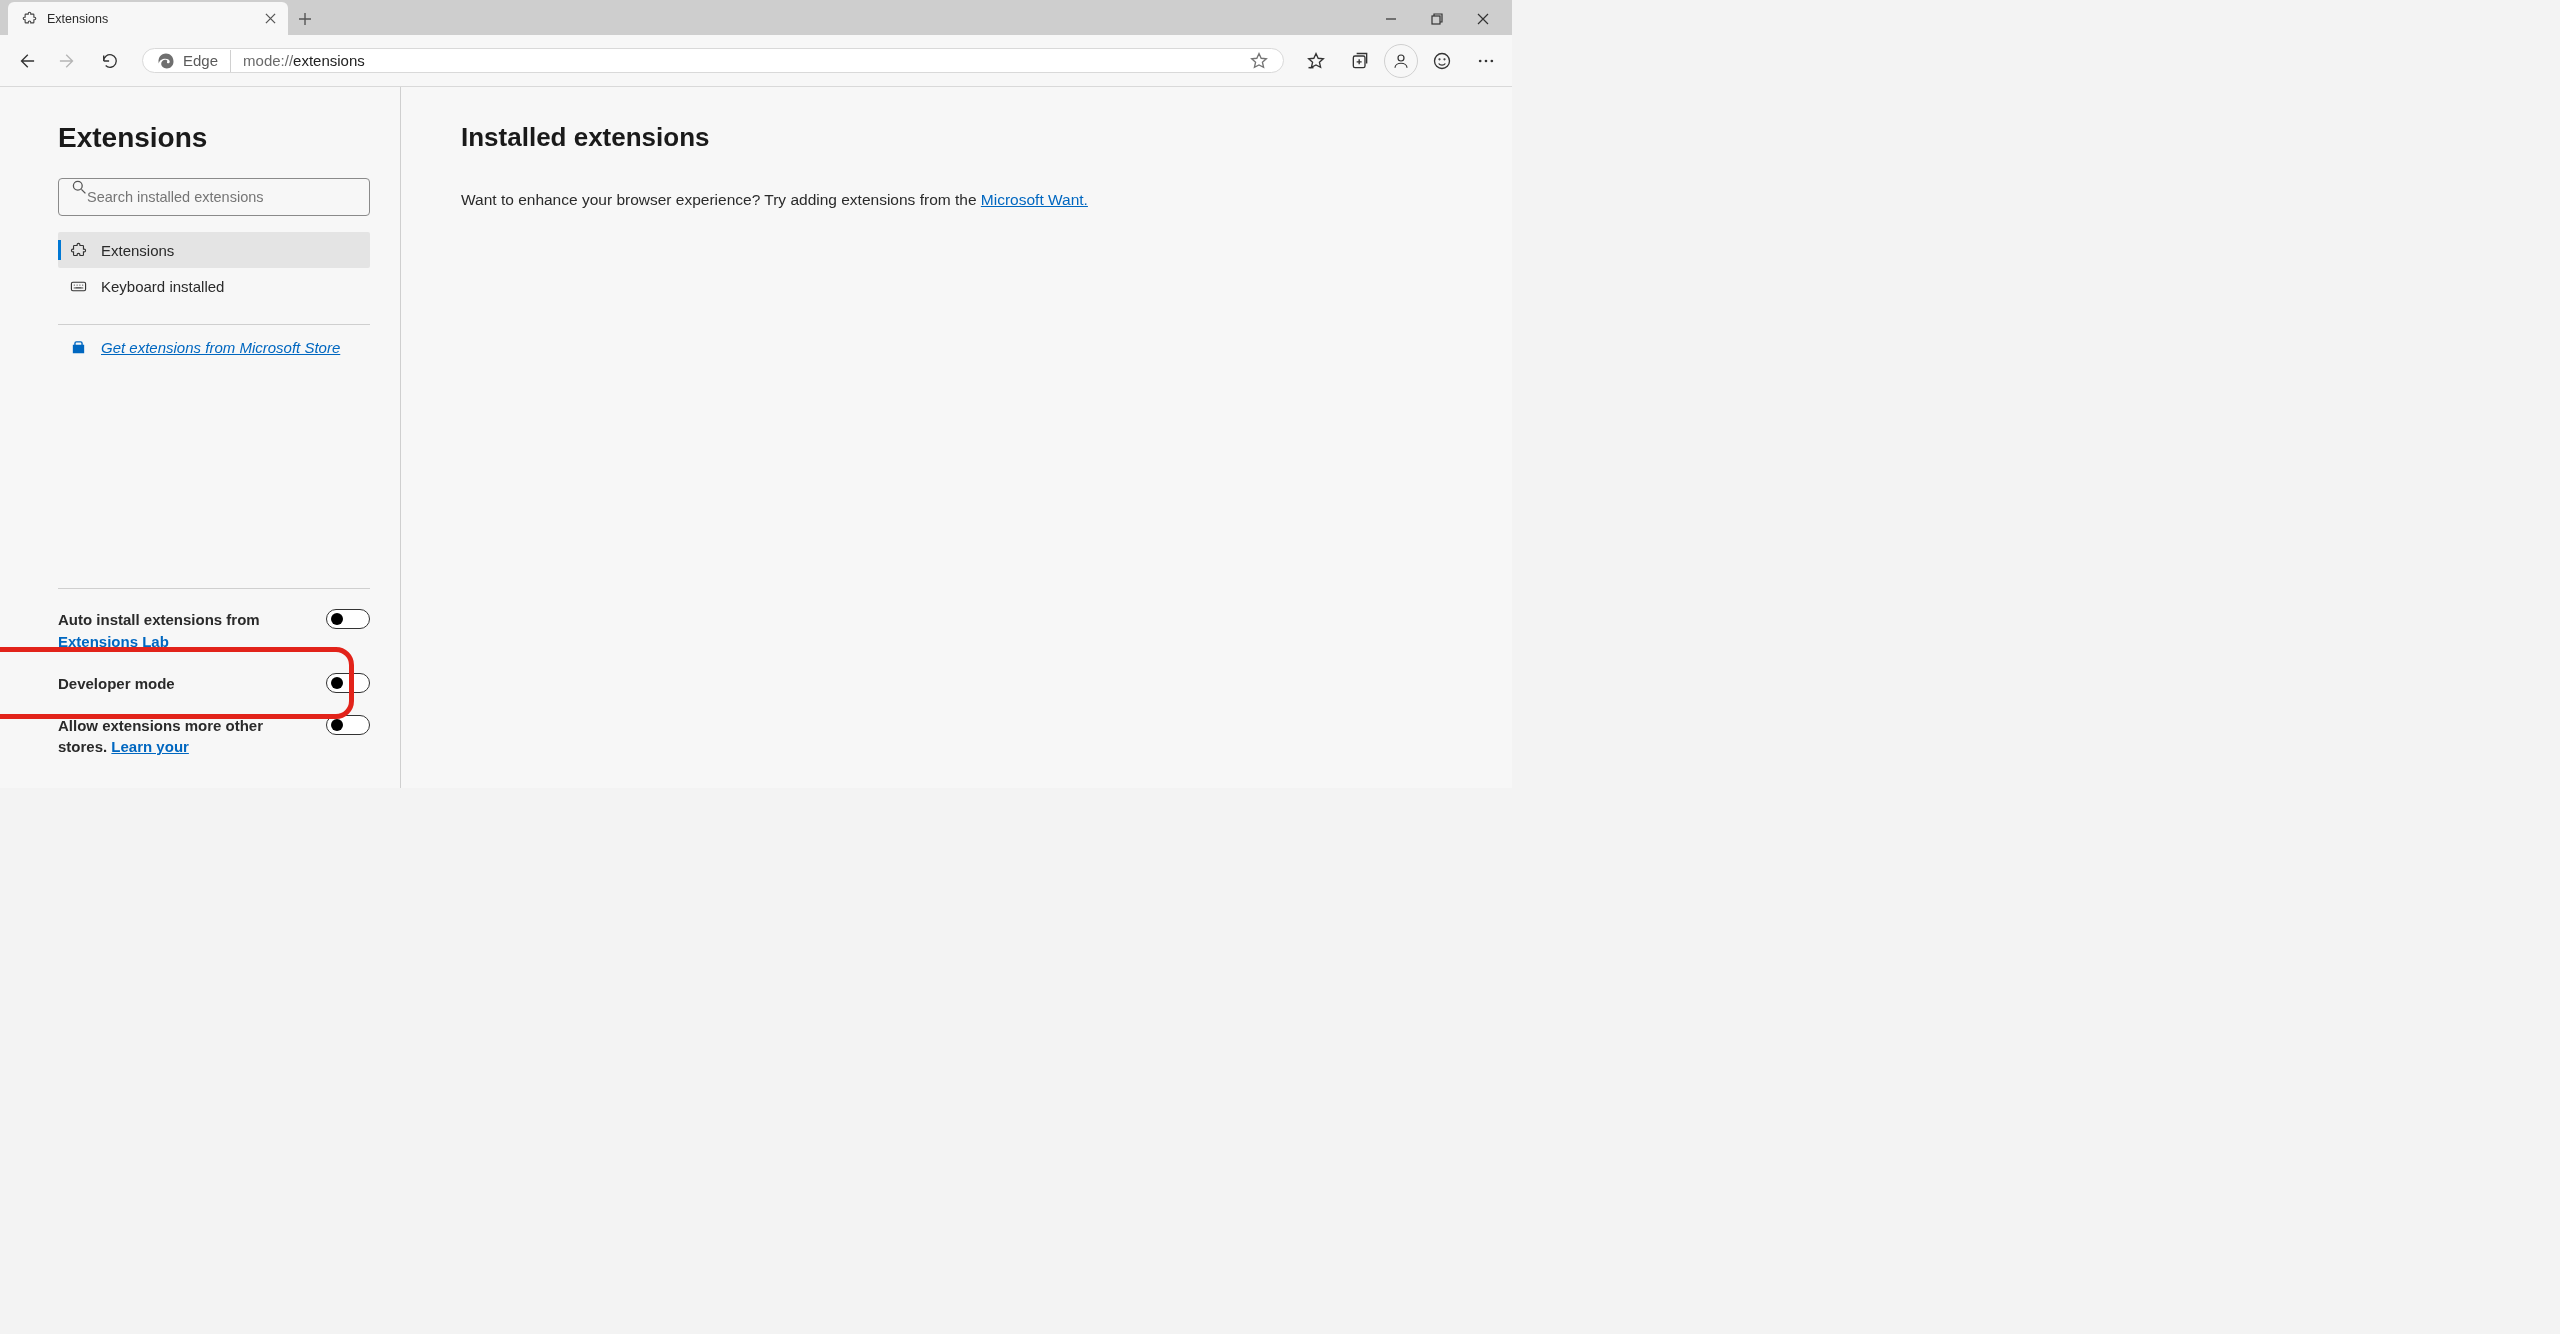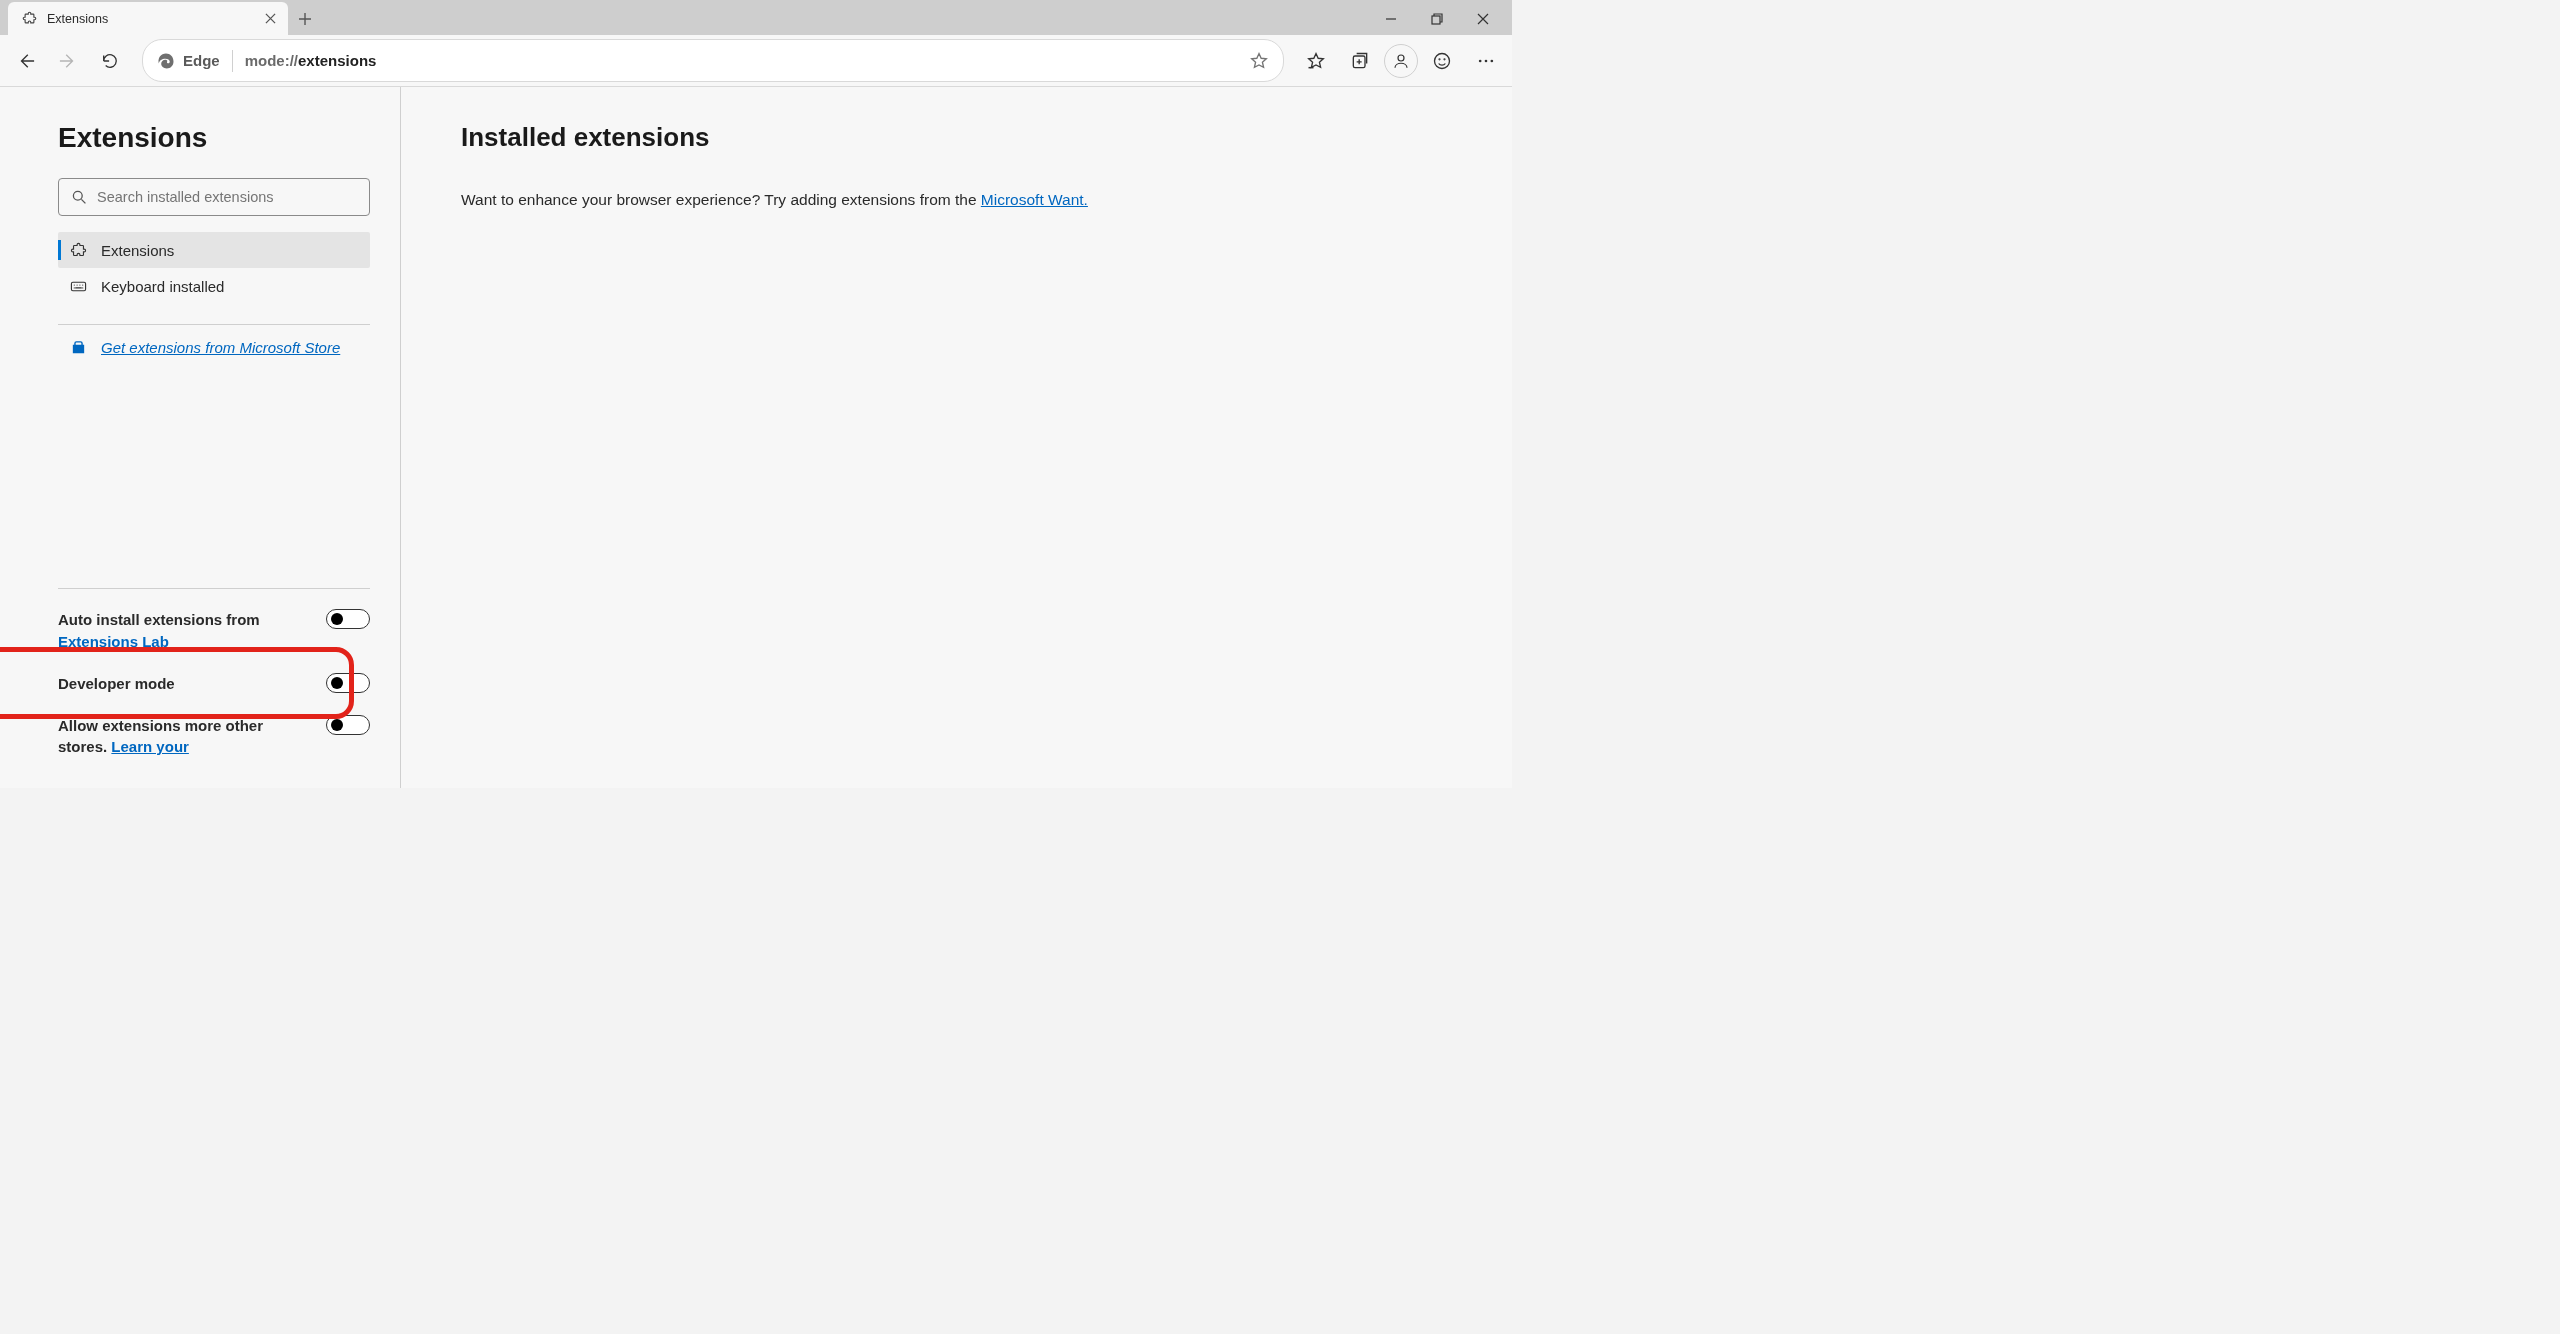--- a/index.html
+++ b/index.html
@@ -14,35 +14,35 @@
     .tab .tab-close { width: 16px; height: 16px; display:flex; align-items:center; justify-content:center; color:#555; font-size:14px; }
     .newtab { width: 34px; height: 33px; display:flex; align-items:center; justify-content:center; color:#555; font-size:18px; }
     .titlebar-spacer { flex: 1; }
     .win-controls { display: flex; gap: 0; align-items: center; padding-right: 6px; }
     .win-btn { width: 46px; height: 33px; display:flex; align-items:center; justify-content:center; color:#2b2b2b; }
 
     
     .toolbar { display: flex; align-items: center; height: 52px; background: #f7f7f7; border-bottom: 1px solid #d9d9d9; padding: 0 6px; gap: 2px; }
     .nav-btn { width: 40px; height: 40px; display:flex; align-items:center; justify-content:center; color:#3a3a3a; border-radius: 4px; }
     .nav-btn.disabled { color: #b5b5b5; }
-    .addressbar { flex: 1; height: 43px; background: #fff; border: 1px solid #d9d9d9; border-radius: 20px; display:flex; align-items:center; padding: 0 14px; margin: 0 10px; gap: 12px; font-weight: bold; }
+    .addressbar { flex: 1; height: 25px; background: #fff; border: 1px solid #d9d9d9; border-radius: 20px; display:flex; align-items:center; padding: 0 14px; margin: 0 10px; gap: 12px; }
     .edge-chip { display:flex; align-items:center; gap:8px; color:#5a5a5a; font-size:15px; }
     .vline { width: 1px; height: 22px; background: #d0d0d0; }
     .url { font-size: 15px; color: #6a6a6a; }
     .url .path { color: #222; }
     .star { width: 20px; height: 20px; color:#747474; }
     .right-icons { display:flex; gap: 4px; align-items:center; }
     .rt-btn { width: 40px; height: 40px; display:flex; align-items:center; justify-content:center; border-radius: 50%; }
     .rt-btn.avatar { border: 1px solid #d0d0d0; border-radius: 50%; width: 34px; height: 34px; }
 
     
     .page { display:flex; height: calc(788px - 35px - 52px); background:#f7f7f7; }
     .sidebar { width: 401px; border-right: 1px solid #cfcfcf; padding: 35px 30px 20px 58px; display:flex; flex-direction:column; }
     .sidebar h1 { font-size: 28px; font-weight: 700; color:#1a1a1a; margin-bottom: 24px; }
-    .search { height: 38px; border: 1px solid #8a8a8a; border-radius: 4px; display:flex; align-items:center; padding: 0 12px; gap: 10px; color:#767676; margin-bottom: 16px; }
+    .search { height: 38px; border: 1px solid #8a8a8a; border-radius: 4px; display:flex; padding: 0 12px; color:#767676; margin-bottom: 16px; }
     .search input { border:none; outline:none; flex:1; font-size:14.5px; background:transparent; color:#333; }
     .nav-list { display:flex; flex-direction:column; margin-bottom: 10px; }
     .nav-item { display:flex; align-items:center; gap:14px; height: 36px; padding: 0 12px; font-size:15px; color:#2a2a2a; border-radius: 2px; position:relative; }
     .nav-item.active { background:#e4e4e4; }
     .nav-item.active::before { content:""; position:absolute; left:0; top:8px; bottom:8px; width:3px; background:#0078d4; }
     .sep { height:1px; background:#cfcfcf; margin: 10px 0; }
     .store-link { display:flex; align-items:center; gap:14px; font-size:15px; padding: 4px 12px; color:#0067c0; }
     .store-link span { text-decoration: underline; font-style: italic; }
 
     .sidebar-bottom { margin-top:auto; }

